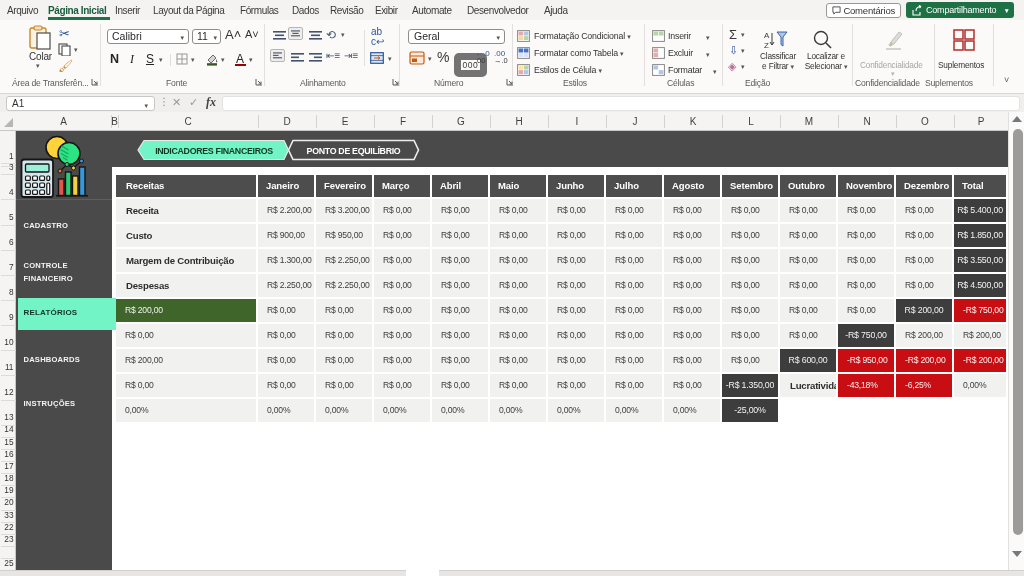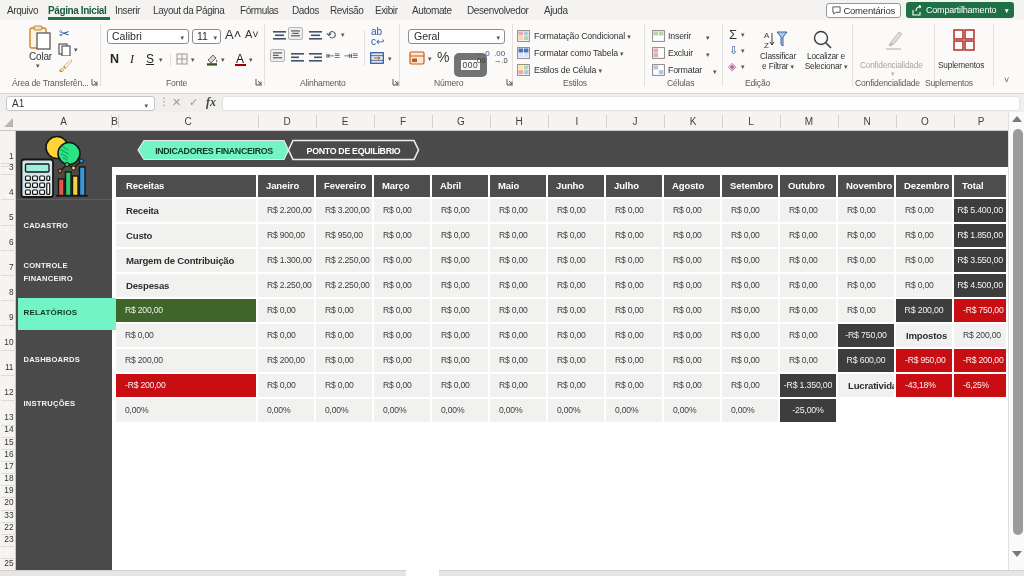--- a/index.html
+++ b/index.html
@@ -518,21 +518,20 @@
       <div>R$ 0,00</div>
       <div>R$ 0,00</div>
       <div>R$ 0,00</div>
       <div>R$ 0,00</div>
       <div>R$ 0,00</div>
       <div>R$ 0,00</div>
       <div>R$ 0,00</div>
       <div>R$ 0,00</div>
       <div>R$ 0,00</div>
       <div class="tt">-R$ 750,00</div>
-      <div class="lb">Impostos</div>
       <div>R$ 200,00</div>
       <div>R$ 200,00</div>
       <div>R$ 200,00</div>
       <div>R$ 0,00</div>
       <div>R$ 0,00</div>
       <div>R$ 0,00</div>
       <div>R$ 0,00</div>
       <div>R$ 0,00</div>
       <div>R$ 0,00</div>
       <div>R$ 0,00</div>

